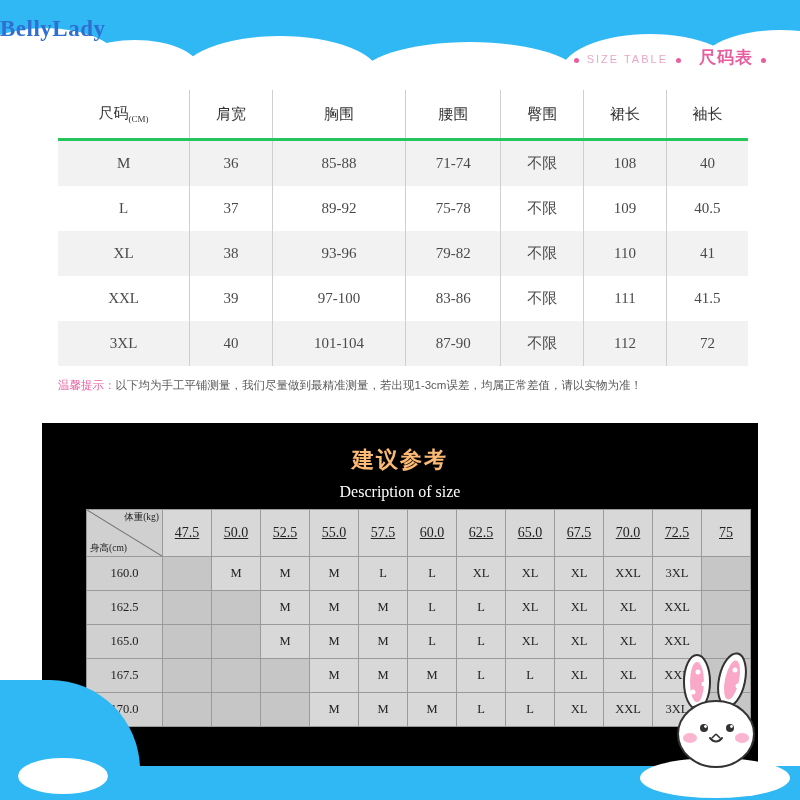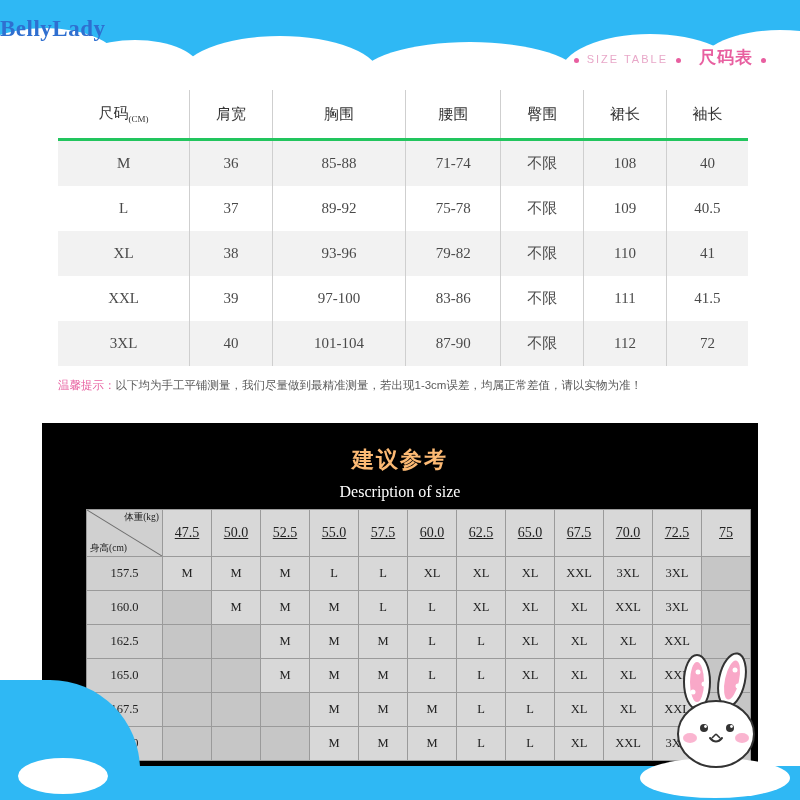--- a/index.html
+++ b/index.html
@@ -232,35 +232,20 @@
         <td>60.0</td>
         <td>62.5</td>
         <td>65.0</td>
         <td>67.5</td>
         <td>70.0</td>
         <td>72.5</td>
         <td>75</td>
       </tr>
 
       <tr>
-        <td class="first">157.5</td>
-        <td>M</td>
-        <td>M</td>
-        <td>M</td>
-        <td>L</td>
-        <td>L</td>
-        <td>XL</td>
-        <td>XL</td>
-        <td>XL</td>
-        <td>XXL</td>
-        <td>3XL</td>
-        <td>3XL</td>
-        <td class="empty"></td>
-      </tr>
-      <tr>
         <td class="first">160.0</td>
         <td class="empty"></td>
         <td>M</td>
         <td>M</td>
         <td>M</td>
         <td>L</td>
         <td>L</td>
         <td>XL</td>
         <td>XL</td>
         <td>XL</td>

